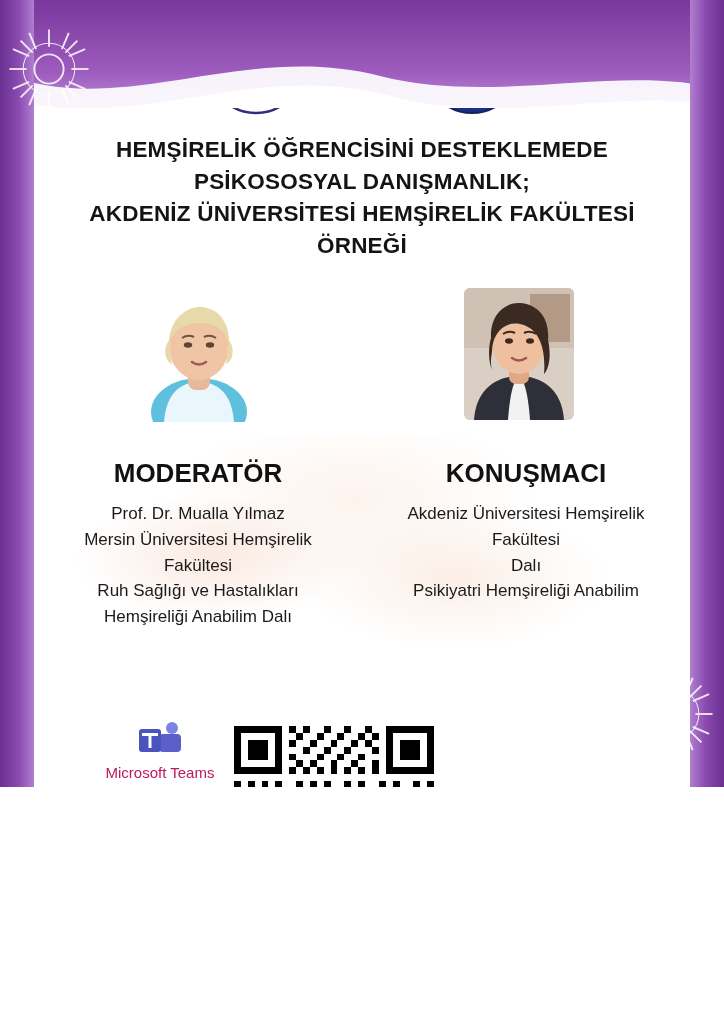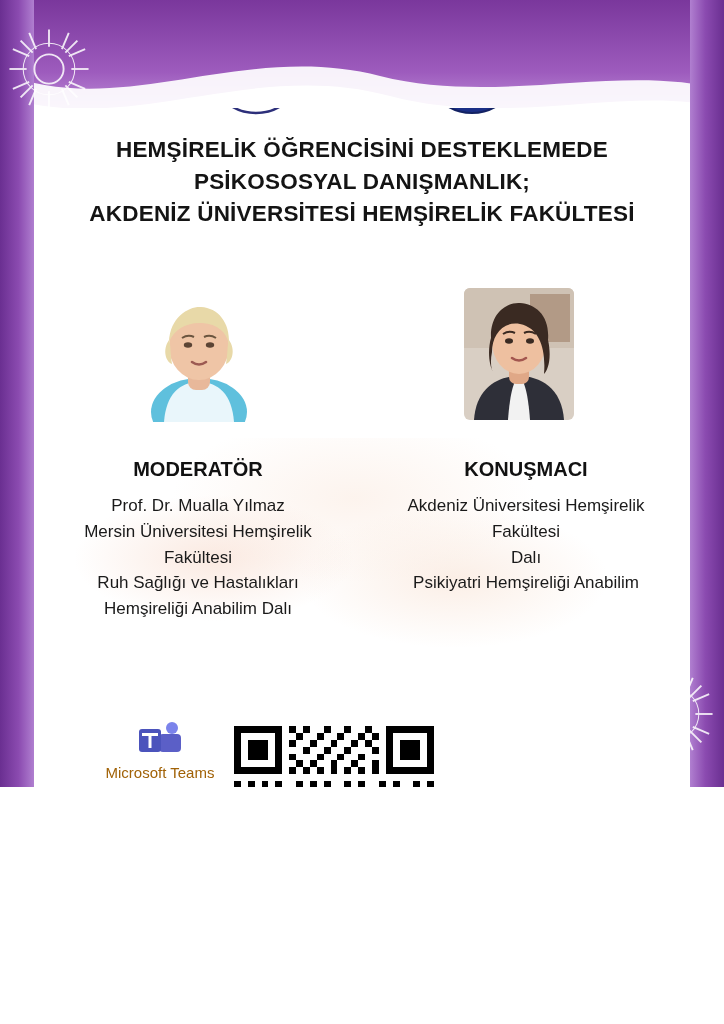--- a/index.html
+++ b/index.html
@@ -150,21 +150,21 @@
     width: 656px;
     display: flex;
   }
   .col {
     width: 50%;
     text-align: center;
     padding: 0 10px;
     box-sizing: border-box;
   }
   .role {
-    font-size: 20px;
+    font-size: 26px;
     font-weight: bold;
     color: #111;
     margin-bottom: 12px;
   }
   .line {
     font-size: 17px;
     color: #1a1a1a;
     line-height: 1.52;
   }
 
@@ -184,21 +184,21 @@
     text-align: center;
   }
   .teams-mark {
     width: 46px;
     height: 40px;
     margin: 0 auto 4px;
     position: relative;
   }
   .teams-text {
     font-size: 15px;
-    color: #a16207;
+    color: #be185d;
   }
   .date-line {
     position: absolute;
     left: 18px;
     top: 88px;
     width: 210px;
     text-align: center;
     font-size: 20px;
     font-weight: bold;
     color: #141414;
@@ -363,20 +363,21 @@
             <path id="akdArcBot" d="M16 58 A34 34 0 0 0 84 58"></path>
           </defs>
         </svg>
       </div>
     </div>
 
     <div class="title">
       <div>HEMŞİRELİK ÖĞRENCİSİNİ DESTEKLEMEDE</div>
       <div>PSİKOSOSYAL DANIŞMANLIK;</div>
       <div>AKDENİZ ÜNİVERSİTESİ HEMŞİRELİK FAKÜLTESİ</div>
+      <div>ÖRNEĞİ</div>
     </div>
 
     <div class="portraits">
       <div class="portrait left">
         <svg class="face" viewBox="0 0 110 132" preserveAspectRatio="none">
           <rect width="110" height="132" fill="#ffffff"></rect>
           <ellipse cx="55" cy="122" rx="48" ry="34" fill="#5fc0dd"></ellipse>
           <path d="M20 132 C22 104, 36 92, 55 92 C74 92, 88 104, 90 132 Z" fill="#e9f6fb"></path>
           <rect x="44" y="76" width="22" height="24" rx="8" fill="#e8b89a"></rect>
           <ellipse cx="55" cy="56" rx="30" ry="34" fill="#efc5a6"></ellipse>

